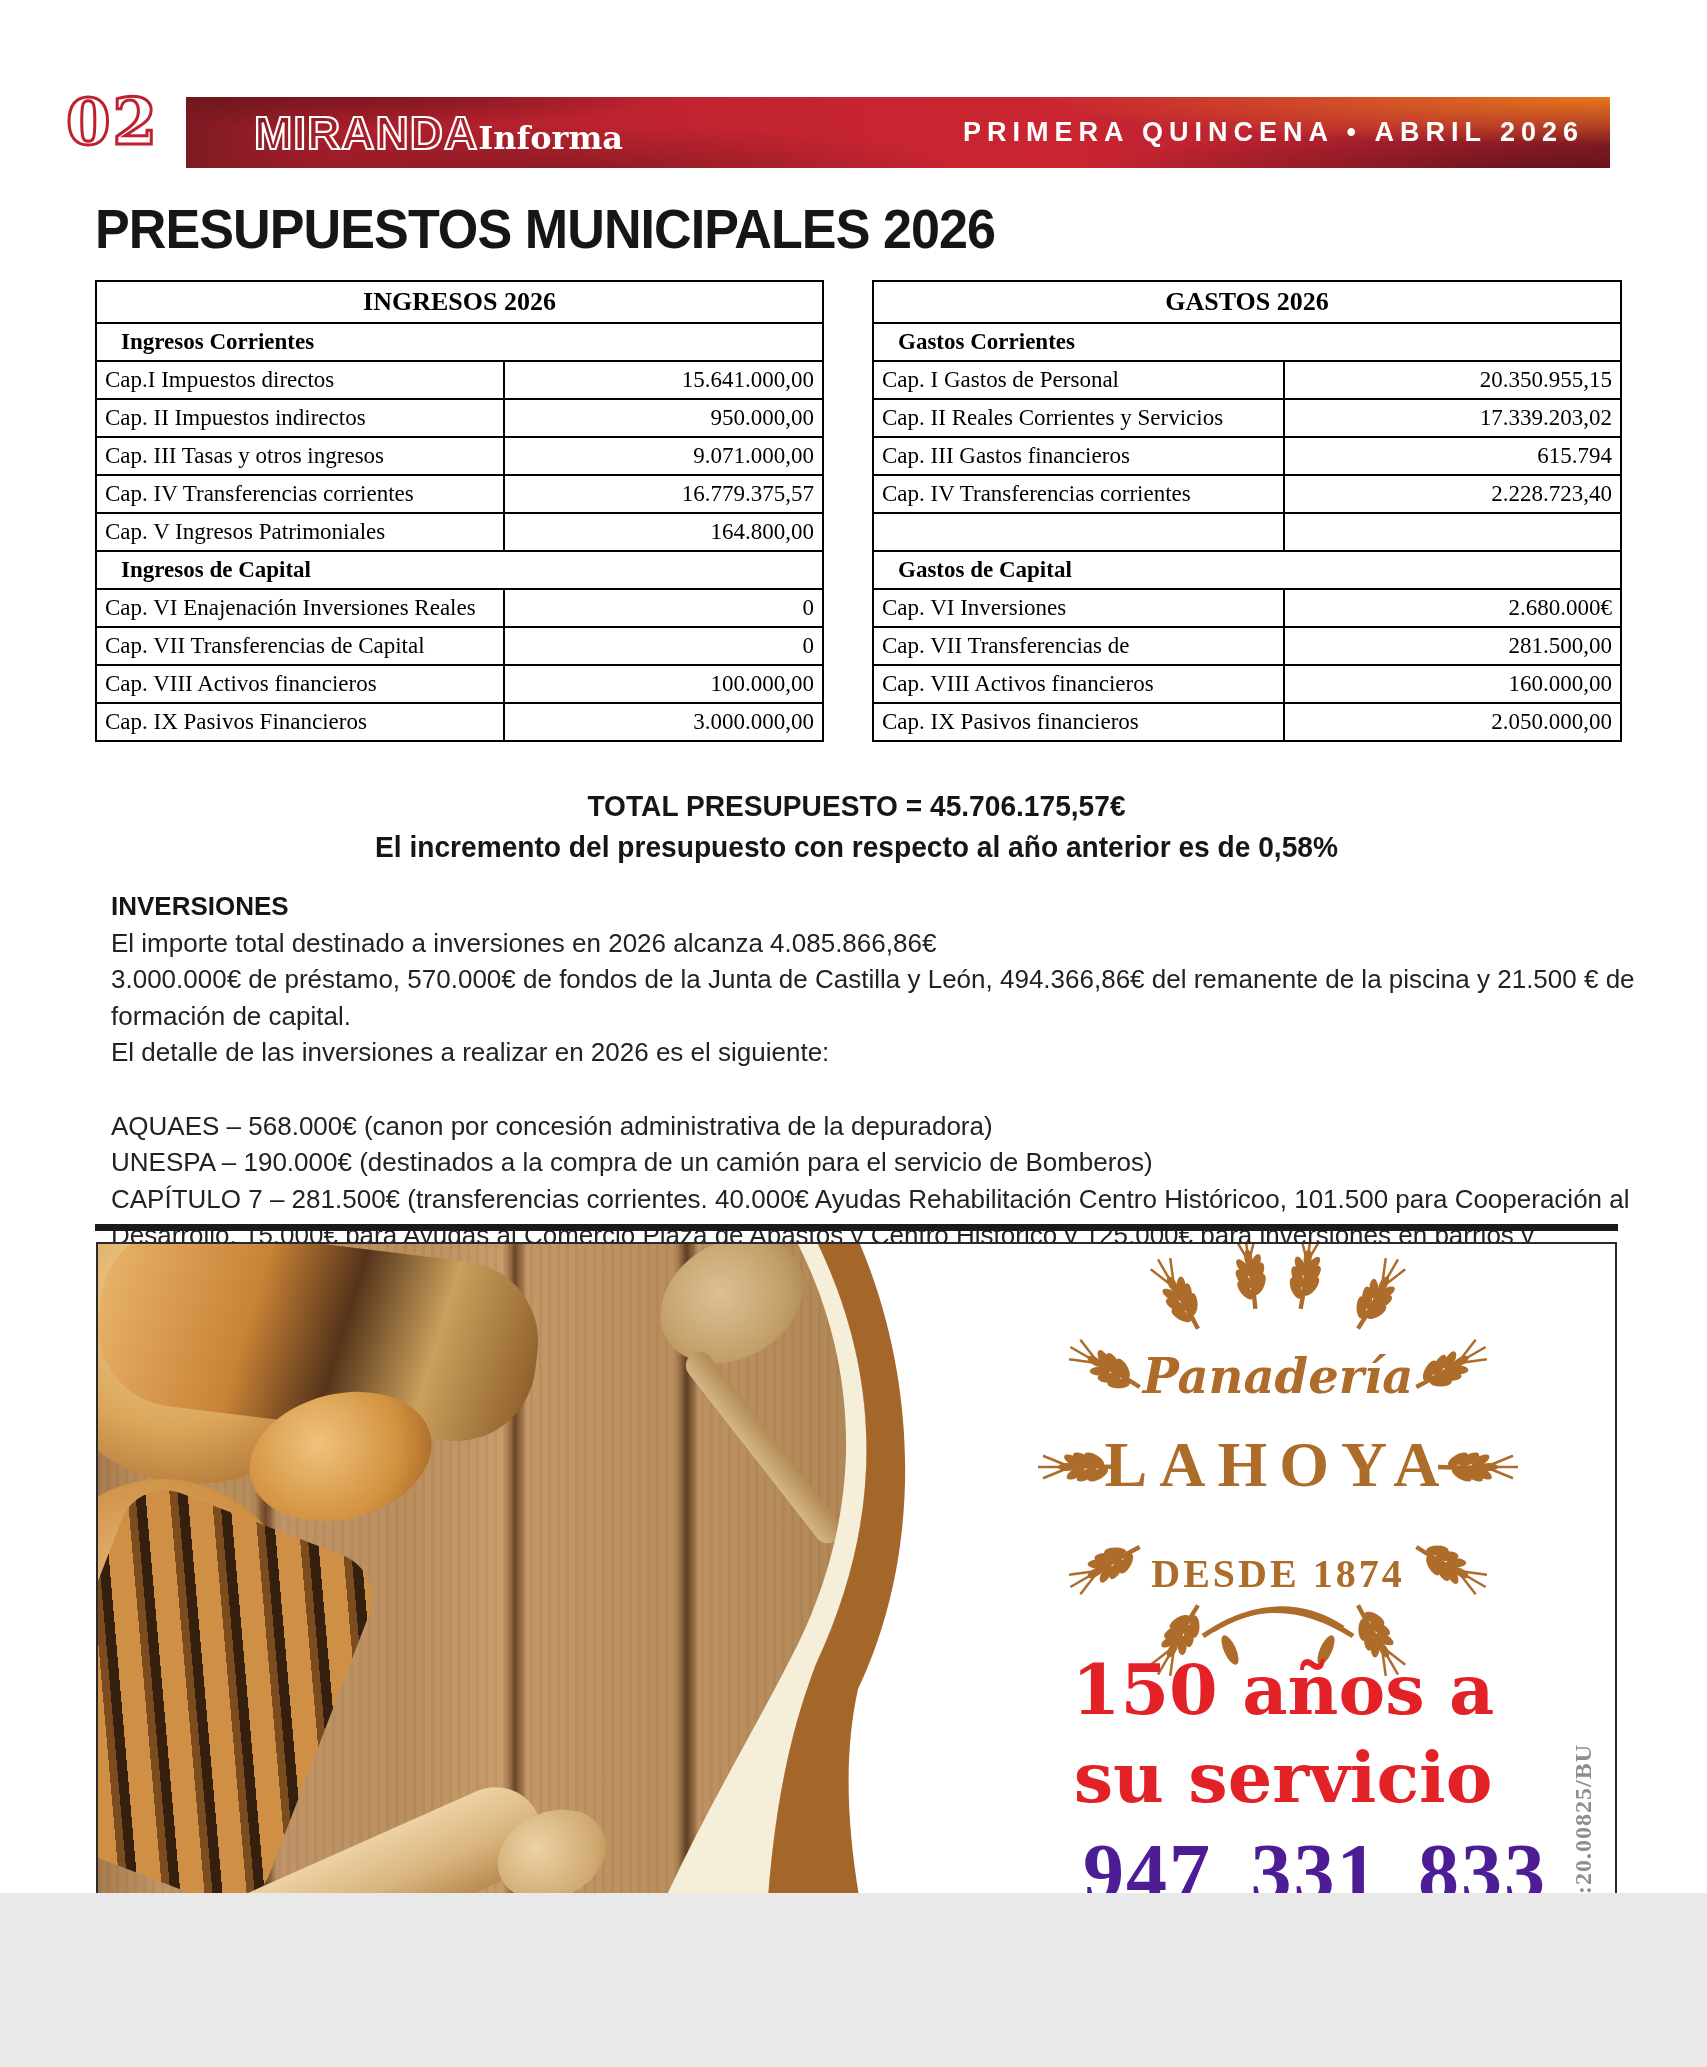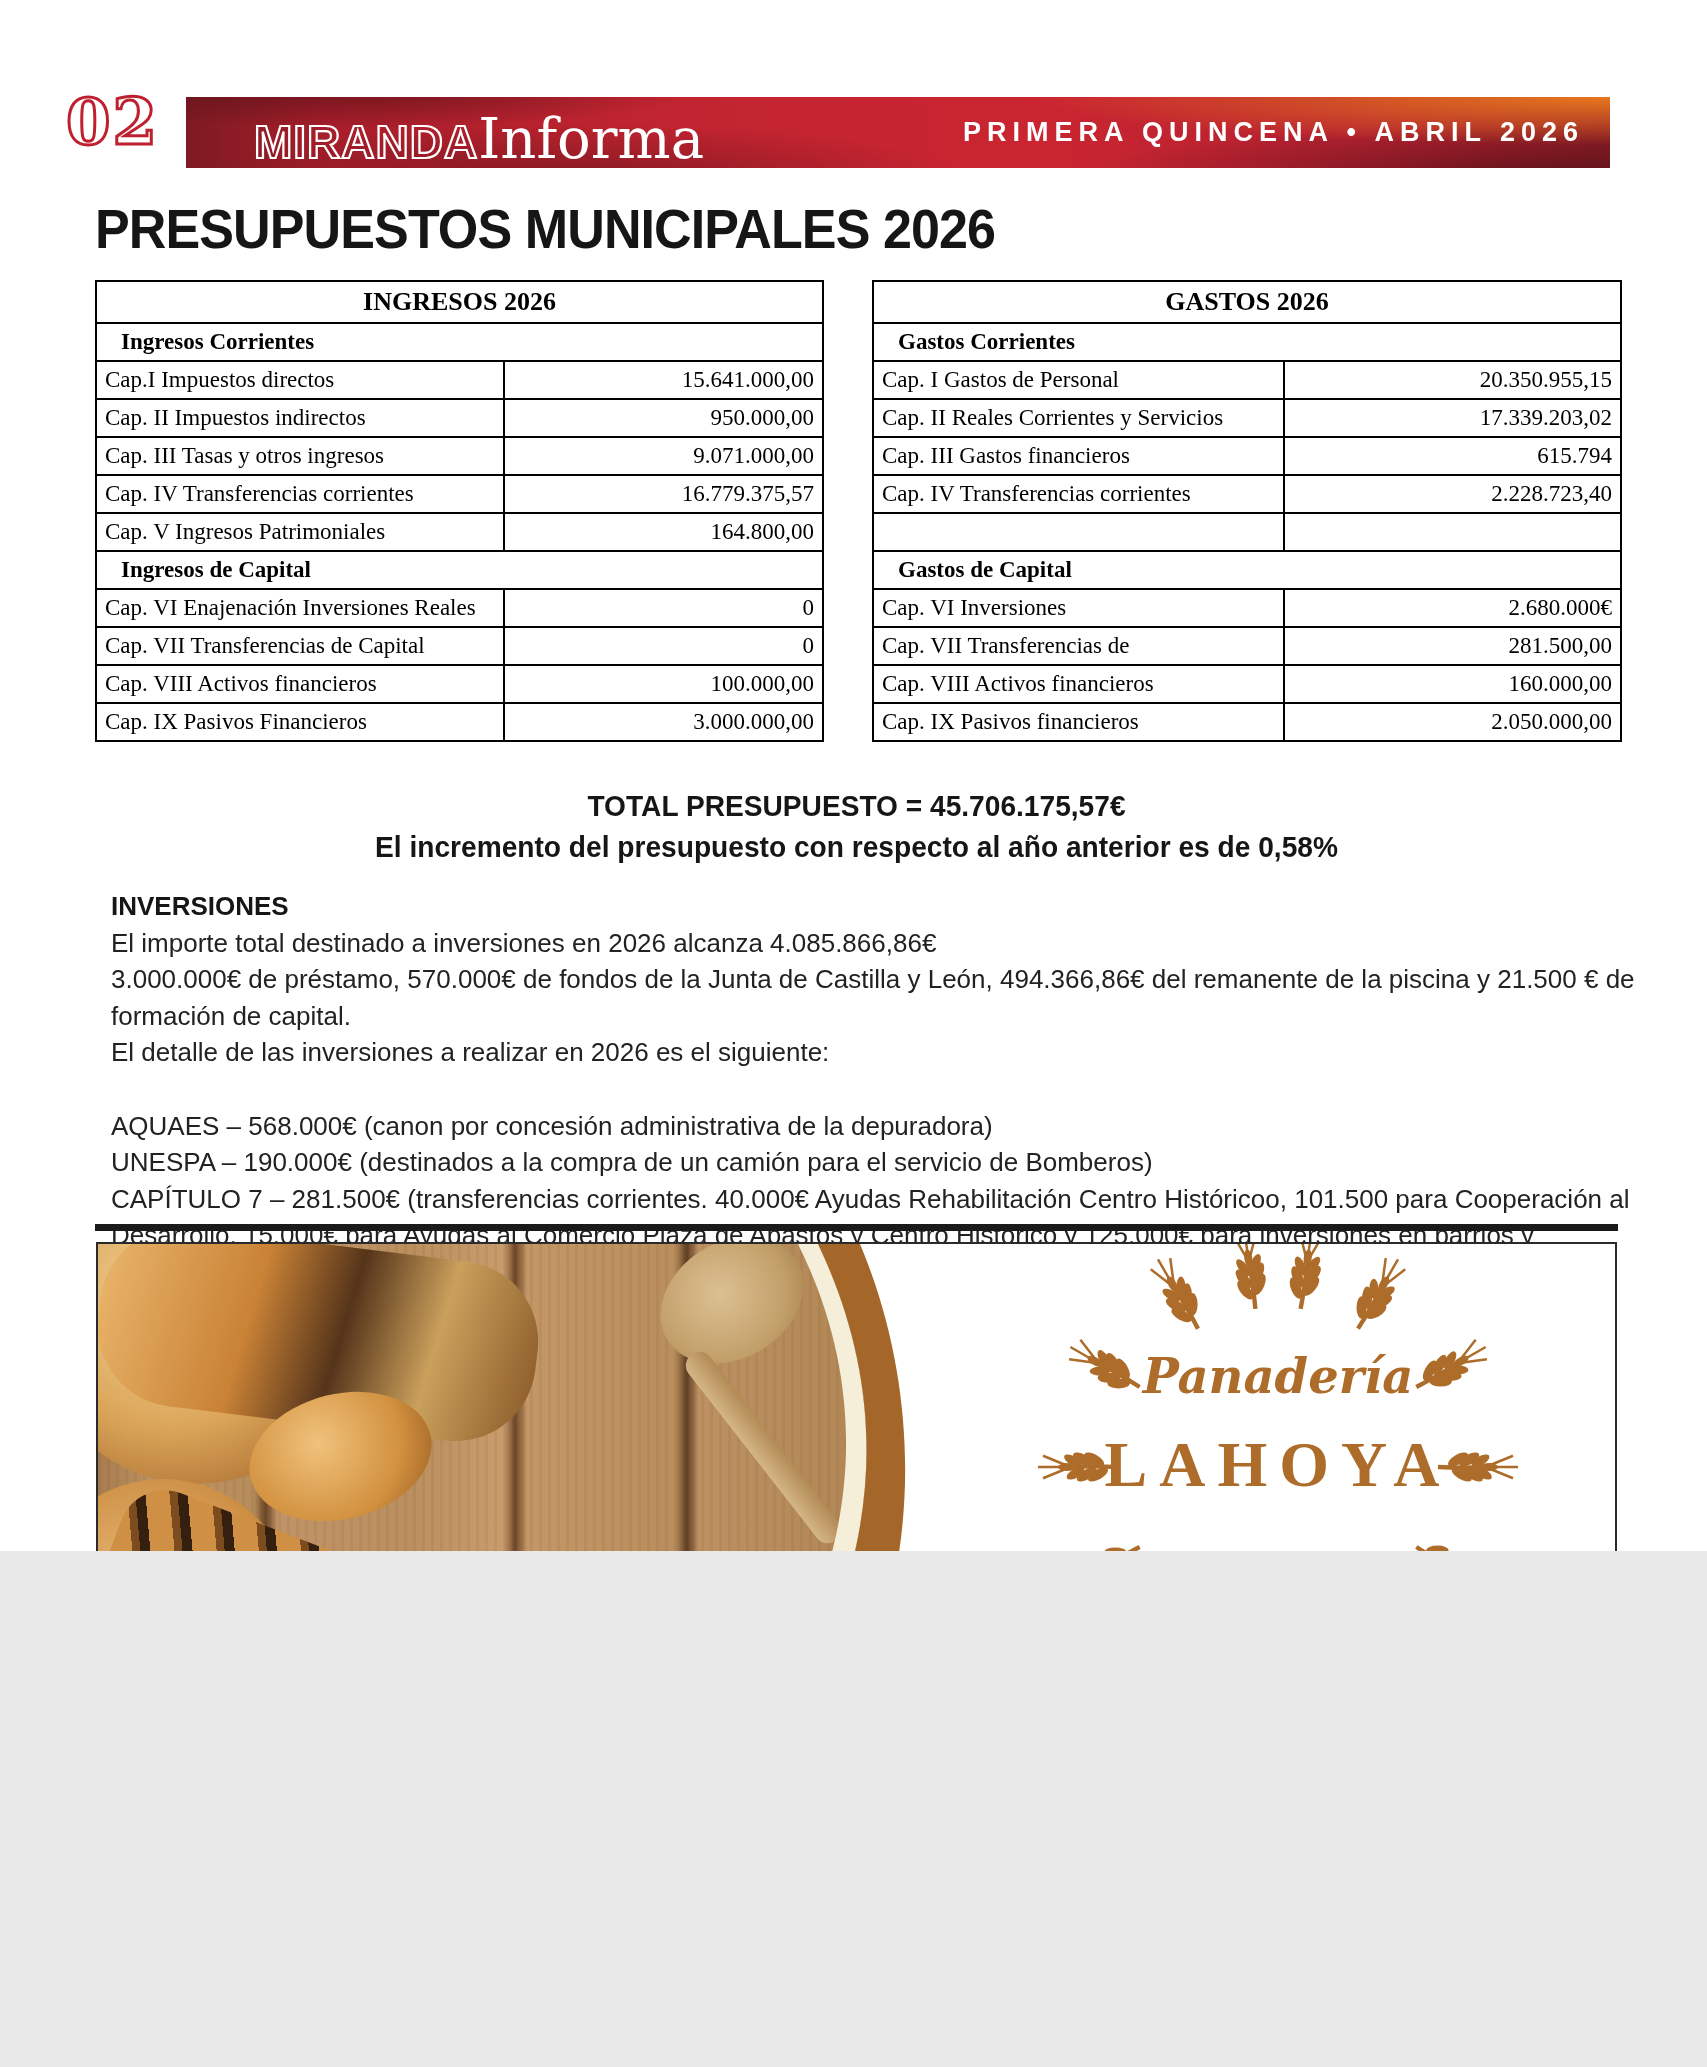--- a/index.html
+++ b/index.html
@@ -1,33 +1,33 @@
 <!DOCTYPE html>
 <html><head>
 <meta charset="utf-8">
 <style>
   html,body{margin:0;padding:0;background:#e9e9e9;}
-  .page{position:relative;width:1707px;height:1551px;background:#ffffff;overflow:hidden;
+  .page{position:relative;width:1707px;height:1893px;background:#ffffff;overflow:hidden;
         font-family:"Liberation Sans",sans-serif;color:#1c1c1c;}
   .abs{position:absolute;}
 
   
   .page-num{left:66px;top:84px;font-family:"DejaVu Serif",serif;font-weight:bold;font-size:64px;
             color:#ffffff;-webkit-text-stroke:3px #bf2030;letter-spacing:2px;}
   .redbar{left:186px;top:97px;width:1424px;height:71px;
     background:
       radial-gradient(90% 150% at 100% 0%, rgba(236,124,30,.95) 0%, rgba(236,124,30,0) 45%),
       radial-gradient(55% 120% at 96% 110%, rgba(55,10,16,.55) 0%, rgba(55,10,16,0) 60%),
       radial-gradient(45% 130% at 28% 115%, rgba(70,14,20,.45) 0%, rgba(70,14,20,0) 60%),
       radial-gradient(40% 90% at 12% -10%, rgba(60,12,18,.5) 0%, rgba(60,12,18,0) 60%),
       linear-gradient(90deg,#7d1a22 0%,#a81e2a 10%,#c02430 32%,#ca2531 60%,#b22130 85%,#8f1d26 100%);}
   .brand{position:absolute;left:68px;top:9px;white-space:nowrap;}
   .brand-bold{font-size:46px;font-weight:bold;letter-spacing:1px;color:transparent;
               -webkit-text-stroke:2.2px #ffffff;font-family:"Liberation Sans",sans-serif;}
-  .brand-rest{font-size:56px;color:#ffffff;font-family:"DejaVu Serif",serif;}
+  .brand-rest{font-size:32px;color:#ffffff;font-family:"DejaVu Serif",serif;font-weight:bold;}
   .issue{position:absolute;right:26px;top:20px;color:#ffffff;font-size:27px;font-weight:bold;
          letter-spacing:6px;white-space:nowrap;}
 
   
   .doc-title{left:95px;top:196px;font-size:56px;font-weight:bold;color:#161616;
              transform:scaleX(.93);transform-origin:left top;letter-spacing:-1px;white-space:nowrap;}
 
   
   .tables{left:95px;top:280px;width:1523px;display:flex;gap:48px;}
   table.budget{border-collapse:collapse;table-layout:fixed;font-family:"Liberation Serif",serif;

